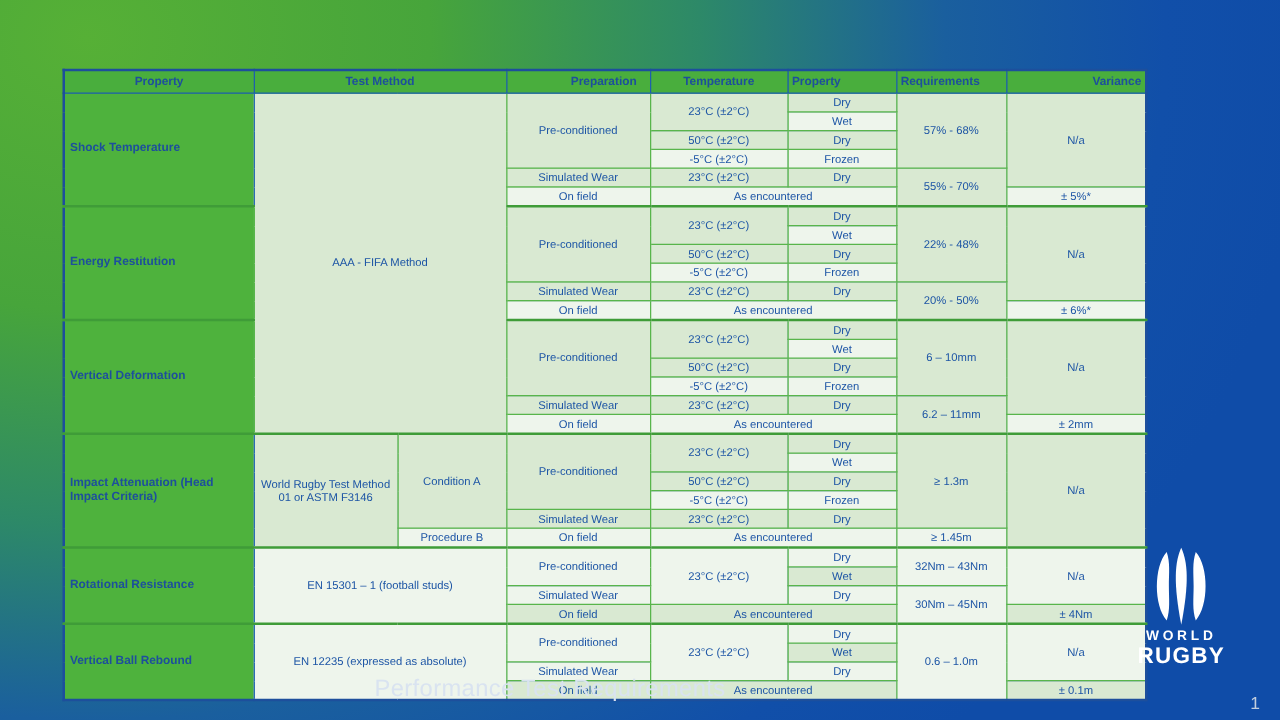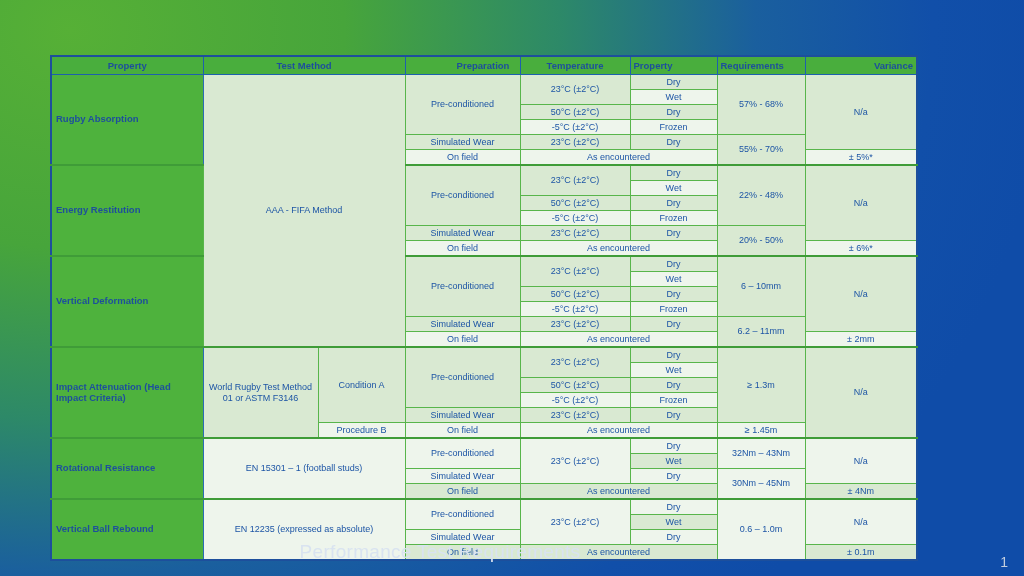--- a/index.html
+++ b/index.html
@@ -65,21 +65,21 @@
           <th colspan="2" style="text-align: center;">Test Method</th>
           <th style="text-align: center; padding-left: 44px;">Preparation</th>
           <th style="text-align: center; margin-left: 24px;">Temperature</th>
           <th style="text-align: left;">Property</th>
           <th style="text-align: left; margin-left: 44px;">Requirements</th>
           <th style="text-align: right;">Variance</th>
         </tr>
       </thead>
     <tbody>
         <tr>
-          <td rowspan="6" class="prop">Rugby Absorption</td>
+          <td rowspan="6" class="prop">Shock Temperature</td>
           <td rowspan="18" colspan="2" class="lt">AAA - FIFA Method</td>
           <td rowspan="4" class="lt">Pre-conditioned</td>
           <td rowspan="2" class="lt">23°C (±2°C)</td>
           <td class="lt">Dry</td>
           <td rowspan="4" class="lt">57% - 68%</td>
           <td rowspan="5" class="lt">N/a</td>
         </tr>
         <tr>
           <td class="wt">Wet</td>
         </tr>
@@ -233,17 +233,26 @@
           <td class="wt">Dry</td>
         </tr>
         <tr>
           <td class="lt">On field</td>
           <td colspan="2" class="lt">As encountered</td>
           <td class="lt">± 0.1m</td>
         </tr>
       </tbody>
   </table>
 
+  <div class="logo">
+    <svg width="62" height="64" viewBox="0 0 100 110">
+      <path fill="#ffffff" d="M30 8 C 12 28, 12 82, 30 102 C 35 88, 33 72, 33 55 C 33 38, 35 22, 30 8 Z"></path>
+      <path fill="#ffffff" d="M50 2 C 41 22, 39 50, 50 108 C 61 50, 59 22, 50 2 Z"></path>
+      <path fill="#ffffff" d="M70 8 C 88 28, 88 82, 70 102 C 65 88, 67 72, 67 55 C 67 38, 65 22, 70 8 Z"></path>
+    </svg>
+    <div class="logo-world">WORLD</div>
+    <div class="logo-rugby">RUGBY</div>
+  </div>
 
   <div class="slide-title">Performance Test Requirements</div>
   <div class="page-number">1</div>
 
 </div>
 
 </body></html>

